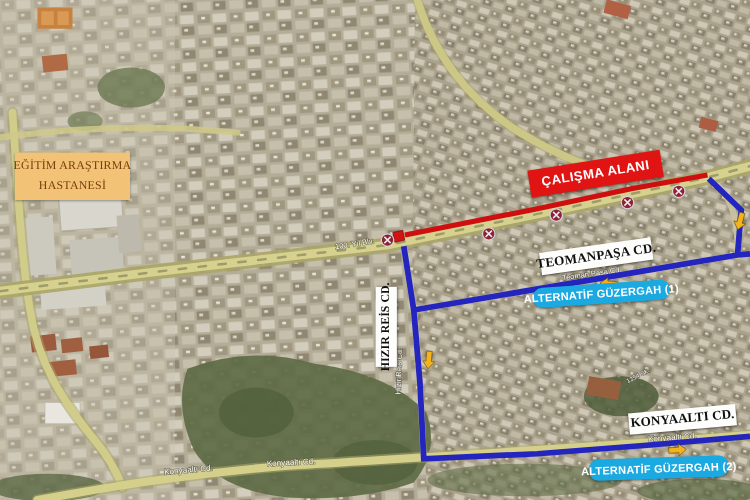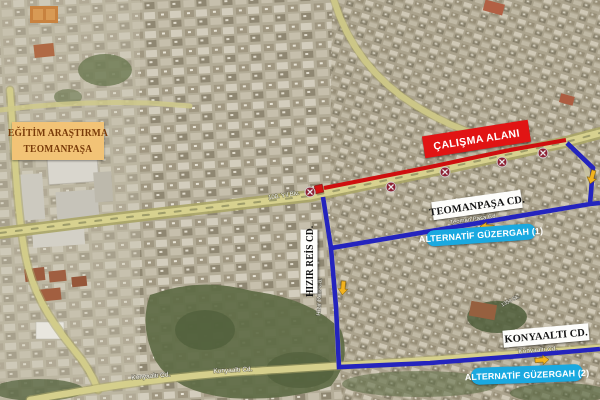--- a/index.html
+++ b/index.html
@@ -18,21 +18,21 @@
     background:#fdfdfb; color:#101010;
     font-family:"Liberation Serif", serif; font-weight:bold;
     box-shadow:0 1px 2px rgba(0,0,0,.5);
   }
   #lbl-teoman    { left:432px; top:196px; width:90px;  height:18px; font-size:10.5px; transform:rotate(-8deg); letter-spacing:.2px; }
   #lbl-konyaalti { left:503px; top:327px; width:86px;  height:17px; font-size:10.5px; transform:rotate(-5deg); }
   #lbl-hizir     { left:277px; top:253px; width:64px;  height:17px; font-size:9.5px;  transform:rotate(-90deg); }
   #lbl-hospital {
     left:12px; top:122px; width:92px; height:38px; flex-direction:column;
     background:#f2c376; color:#7a3c0a;
-    font-family:"Liberation Serif", serif; font-weight:bold; font-size:9.5px; line-height:1.7;
+    font-family:"Liberation Serif", serif; font-weight:normal; font-size:9.5px; line-height:1.7;
     box-shadow:0 1px 2px rgba(0,0,0,.4); letter-spacing:.2px;
   }
   #lbl-work {
     left:423px; top:128px; width:107px; height:22px;
     background:#e11414; color:#ffffff; font-weight:bold; font-size:10.5px;
     transform:rotate(-9deg); letter-spacing:.4px;
     box-shadow:0 1px 2px rgba(0,0,0,.45);
   }
   .lbl-cyan {
     background:#1aa9e0; color:#ffffff; font-weight:bold; font-size:8.8px;
@@ -163,21 +163,21 @@
     <g fill="#f3b31e" stroke="#6b4e00" stroke-width="0.5">
       <use href="#arr" transform="translate(343,288) rotate(95)"></use>
       <use href="#arr" transform="translate(487,227) rotate(185)"></use>
       <use href="#arr" transform="translate(592,177) rotate(105)"></use>
       <use href="#arr" transform="translate(542,360) rotate(-4)"></use>
     </g>
   </svg>
 
   <div class="lbl" id="lbl-hospital">
     <div>EĞİTİM ARAŞTIRMA</div>
-    <div>TEOMANPAŞA</div>
+    <div>HASTANESİ</div>
   </div>
 
   <div class="lbl" id="lbl-work">ÇALIŞMA ALANI</div>
 
   <div class="lbl lbl-white" id="lbl-teoman">TEOMANPAŞA CD.</div>
 
   <div class="lbl lbl-white" id="lbl-hizir">HIZIR REİS CD.</div>
 
   <div class="lbl lbl-white" id="lbl-konyaalti">KONYAALTI CD.</div>
 

